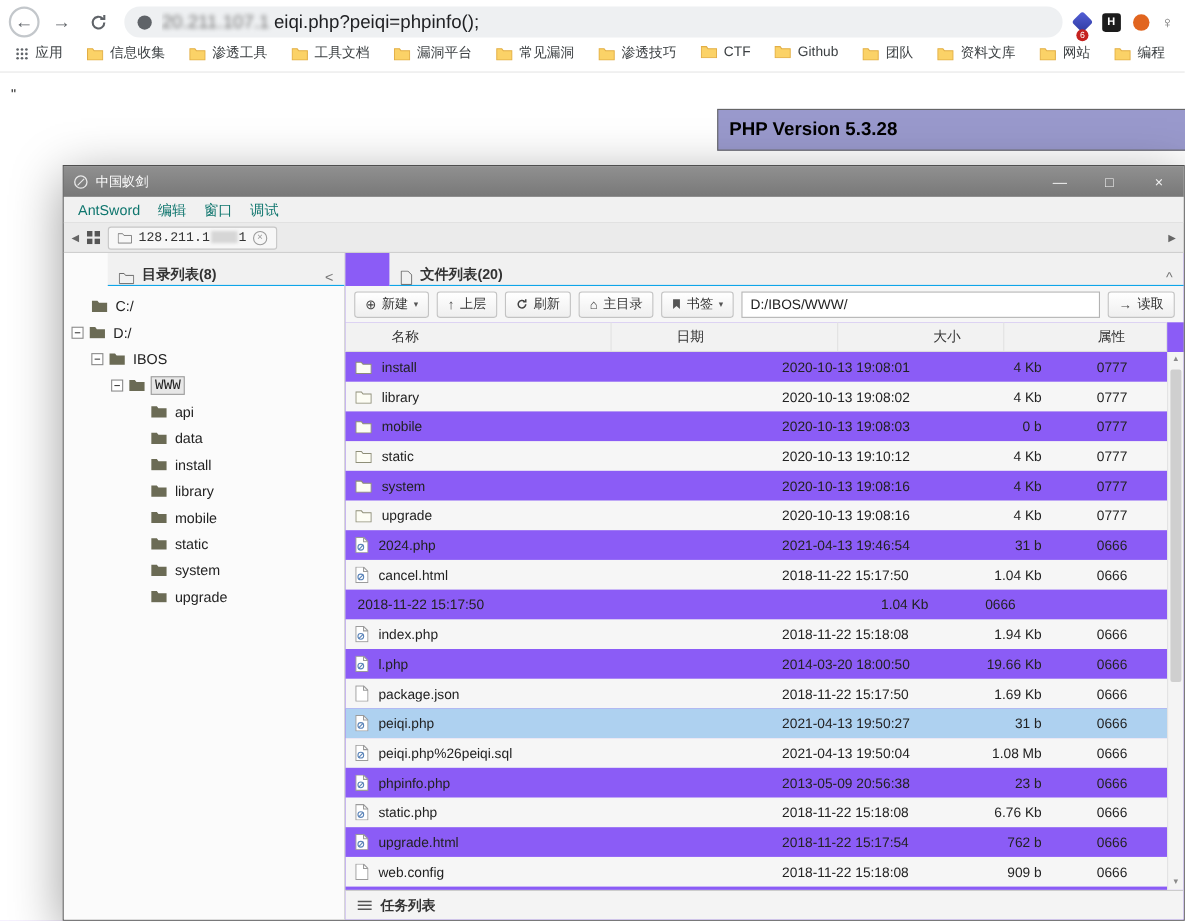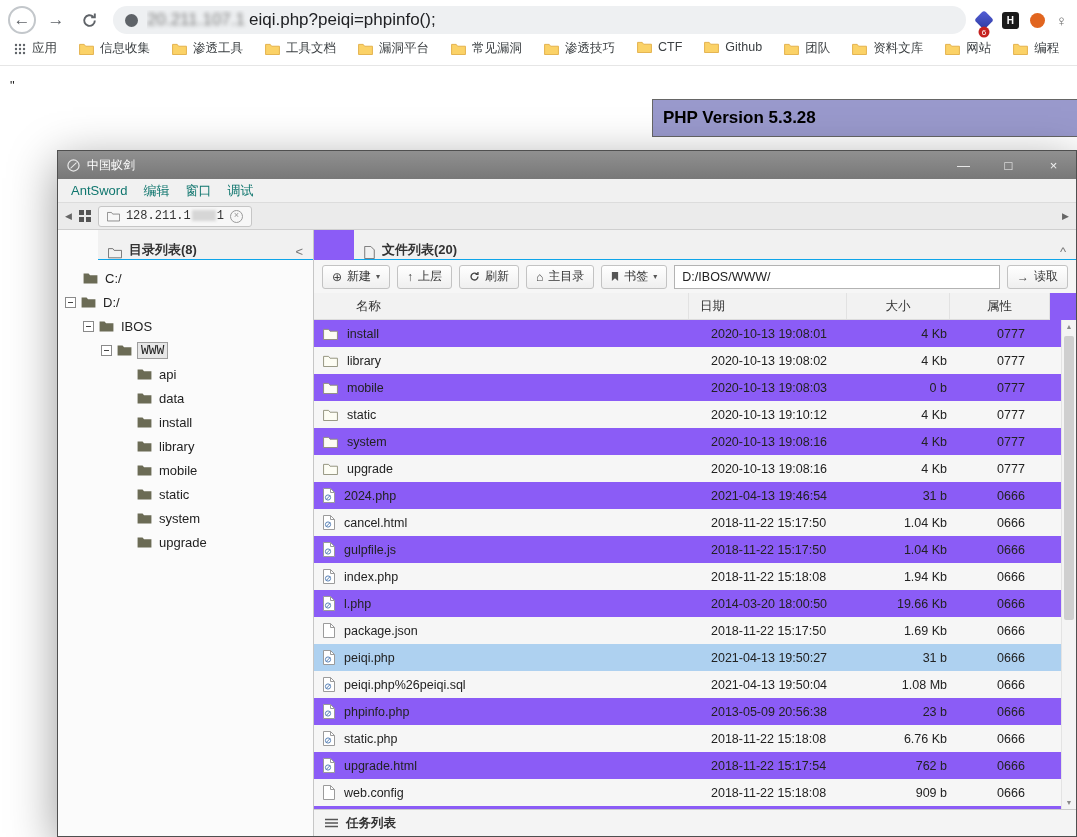--- a/index.html
+++ b/index.html
@@ -51,21 +51,21 @@
   .expander::after{content:"";position:absolute;left:2px;right:2px;top:4px;height:1px;background:#444;}
   .tree-label{padding:1px 2px;}
   .tree-label.selected{background:#e7e7e7;border:1px solid #9d9d9d;padding:0 3px;font-family:Liberation Mono, monospace;}
   
   .file-panel{flex:1;display:flex;flex-direction:column;background:#8b5cf6;position:relative;min-width:0;}
   .file-toolbar{flex:0 0 33px;background:#f6f6f6;display:flex;align-items:center;padding:0 8px;gap:7px;}
   .tbtn{height:24px;border:1px solid #c3c3c3;border-radius:3px;background:linear-gradient(#fff,#efefef);display:flex;align-items:center;gap:5px;padding:0 9px;font-size:12px;color:#333;flex:0 0 auto;}
   .ticon{font-size:12px;color:#444;display:flex;align-items:center;}
   .caret{font-size:8px;color:#555;}
   .path-input{flex:1;height:24px;border:1px solid #b3b3b3;background:#fff;font-size:12.5px;color:#222;padding:0 7px;min-width:0;font-family:inherit;}
-  .grid-hd{display:grid;grid-template-columns:1fr 158px 103px 100px;flex:0 0 27px;background:#f2f2f2;border-bottom:1px solid #dcdcdc;margin-right:26px;}
+  .grid-hd{display:grid;grid-template-columns:1fr 158px 103px 100px;flex:0 0 27px;background:#f2f2f2;border-bottom:1px solid #dcdcdc;margin-right:15px;gap:48px;}
   .hd-cell{display:flex;align-items:center;font-size:12.5px;color:#333;border-right:1px solid #e2e2e2;}
   .hd-name{padding-left:42px;}
   .hd-date{padding-left:11px;}
   .hd-size,.hd-perm{justify-content:center;}
   .rows{flex:1;margin-right:15px;overflow:hidden;}
   .frow{display:grid;grid-template-columns:1fr 158px 103px 100px;height:27px;align-items:center;font-size:12.5px;color:#222;}
   .frow:nth-child(even){background:#f6f6f6;}
   .frow.selected{background:#aed1f0;}
   .cell-name{display:flex;align-items:center;gap:9px;padding-left:9px;overflow:hidden;white-space:nowrap;}
   .cell-date{padding-left:11px;}
@@ -531,31 +531,20 @@
                   <path d="M3 11.8L7.2 7.4" stroke="#5b84b8"></path>
                 </svg>
               </span>
               <span>cancel.html</span>
             </div>
             <div class="cell-date">2018-11-22 15:17:50</div>
             <div class="cell-size">1.04 Kb</div>
             <div class="cell-perm">0666</div>
           </div>
           <div class="frow">
-            <div class="cell-name">
-              <span class="fic">
-                <svg width="12" height="15" viewBox="0 0 12 15">
-                  <path d="M.5 .5h7l4 4v10H.5z" fill="#fff" stroke="#9b9b9b"></path>
-                  <path d="M7.5 .5v4h4" fill="none" stroke="#9b9b9b"></path>
-                  <circle cx="5" cy="9.5" r="2.6" fill="none" stroke="#5b84b8"></circle>
-                  <path d="M3 11.8L7.2 7.4" stroke="#5b84b8"></path>
-                </svg>
-              </span>
-              <span>gulpfile.js</span>
-            </div>
             <div class="cell-date">2018-11-22 15:17:50</div>
             <div class="cell-size">1.04 Kb</div>
             <div class="cell-perm">0666</div>
           </div>
           <div class="frow">
             <div class="cell-name">
               <span class="fic">
                 <svg width="12" height="15" viewBox="0 0 12 15">
                   <path d="M.5 .5h7l4 4v10H.5z" fill="#fff" stroke="#9b9b9b"></path>
                   <path d="M7.5 .5v4h4" fill="none" stroke="#9b9b9b"></path>

